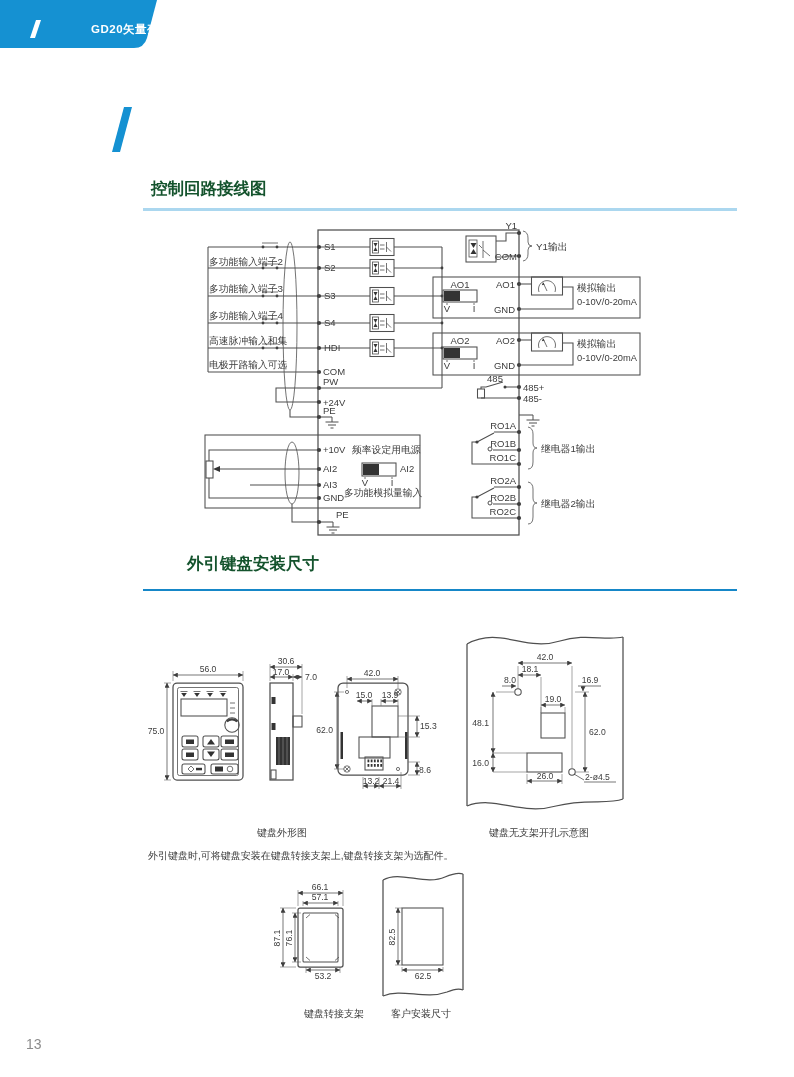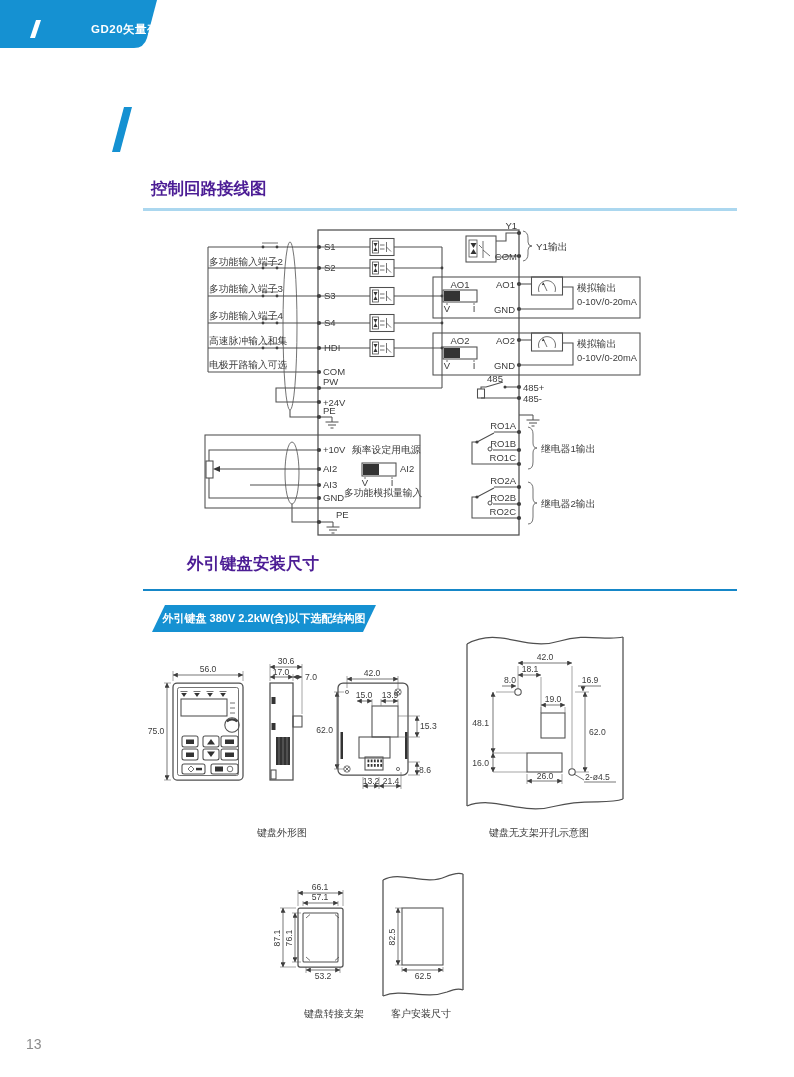--- a/index.html
+++ b/index.html
@@ -2,21 +2,21 @@
 <html><head>
 <meta charset="utf-8">
 <style>
   html,body{margin:0;padding:0;background:#fff;}
   #page{position:relative;width:794px;height:1077px;background:#fff;overflow:hidden;
         font-family:"Liberation Sans","DejaVu Sans",sans-serif;}
   #art{position:absolute;left:0;top:0;}
   .abs{position:absolute;}
   #band-text{left:46px;top:22px;color:#fff;font-size:11.5px;font-weight:bold;letter-spacing:.5px;margin-left:45px;}
   #main-title{left:146px;top:105px;font-size:31px;color:#3d3d3d;letter-spacing:1px;}
-  .sec-title{font-size:16.5px;font-weight:bold;color:#4c1d95;}
+  .sec-title{font-size:16.5px;font-weight:bold;color:#14532d;}
   #sec1-title{left:151px;top:178px;}
   #sec2-title{left:151px;top:553px;margin-left:36px;}
   #underline1{left:143px;top:208px;width:594px;height:3px;background:#abd7ef;}
   #underline2{left:143px;top:589px;width:594px;height:2px;background:#1687c8;}
   #banner{left:152px;top:605px;width:224px;height:27px;background:#1591d2;
           clip-path:polygon(13px 0,224px 0,211px 100%,0 100%);
           color:#fff;font-size:11px;font-weight:bold;line-height:27px;text-align:center;}
   .caption{font-size:10px;color:#3b3b3b;text-align:center;}
   #cap-outline{left:222px;top:826px;width:120px;}
   #cap-panel{left:459px;top:826px;width:160px;}
@@ -457,20 +457,20 @@
   <path class="dl" marker-start="url(#as)" marker-end="url(#ae)" d="M402,970 H443"></path>
   <text x="423" y="979" class="dim mid">62.5</text>
 </g>
 </svg>
 
 <div class="abs" id="band-text">GD20矢量变频器</div>
 <div class="abs sec-title" id="sec1-title">控制回路接线图</div>
 <div class="abs" id="underline1"></div>
 <div class="abs sec-title" id="sec2-title">外引键盘安装尺寸</div>
 <div class="abs" id="underline2"></div>
-<div class="abs" id="banner">外引键盘 380V 2.2kW(含)以下选配结构图</div>
 <div class="abs caption" id="cap-outline">键盘外形图</div>
 <div class="abs caption" id="cap-panel">键盘无支架开孔示意图</div>
+<div class="abs" id="note">外引键盘时,可将键盘安装在键盘转接支架上,键盘转接支架为选配件。</div>
 <div class="abs caption" id="cap-bracket">键盘转接支架</div>
 <div class="abs caption" id="cap-install">客户安装尺寸</div>
 <div class="abs" id="pagenum">13</div>
 
 </div>
 
 </body></html>

